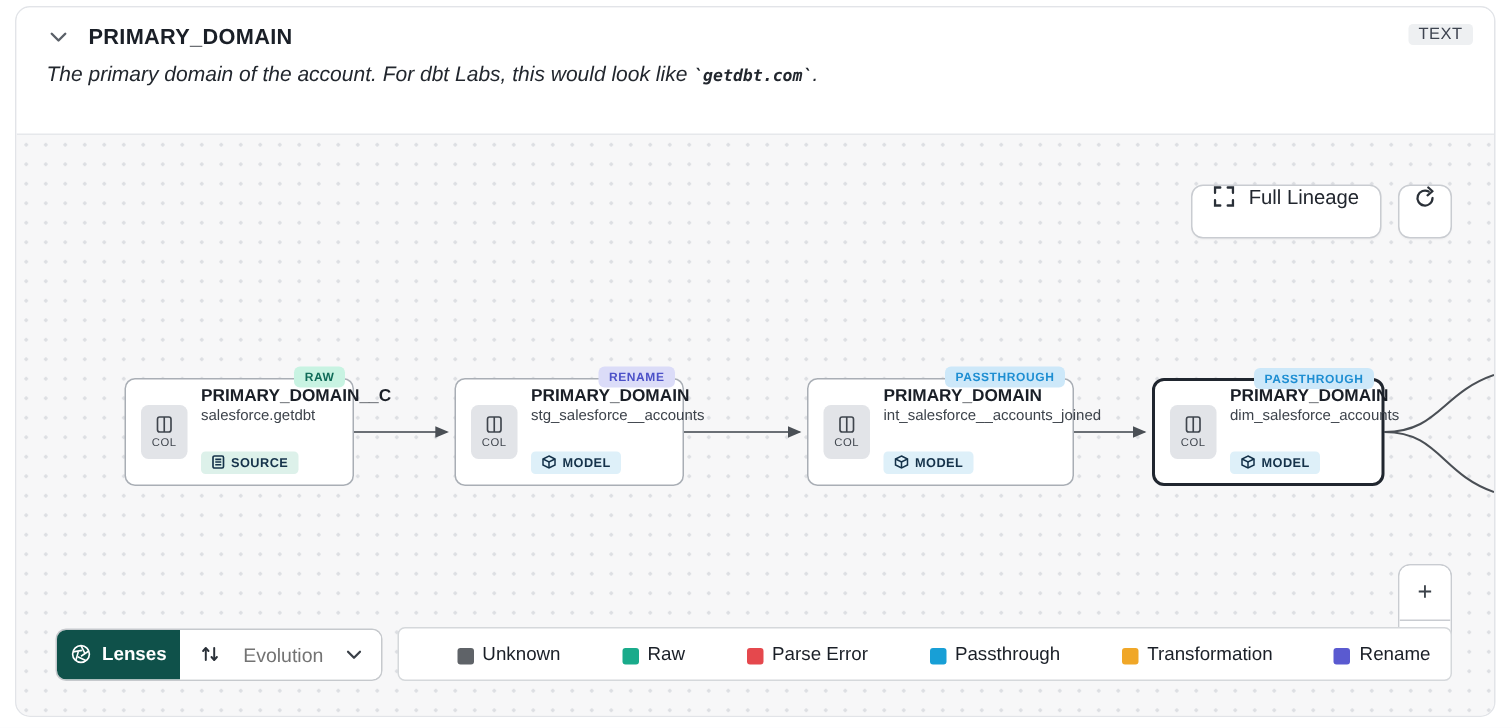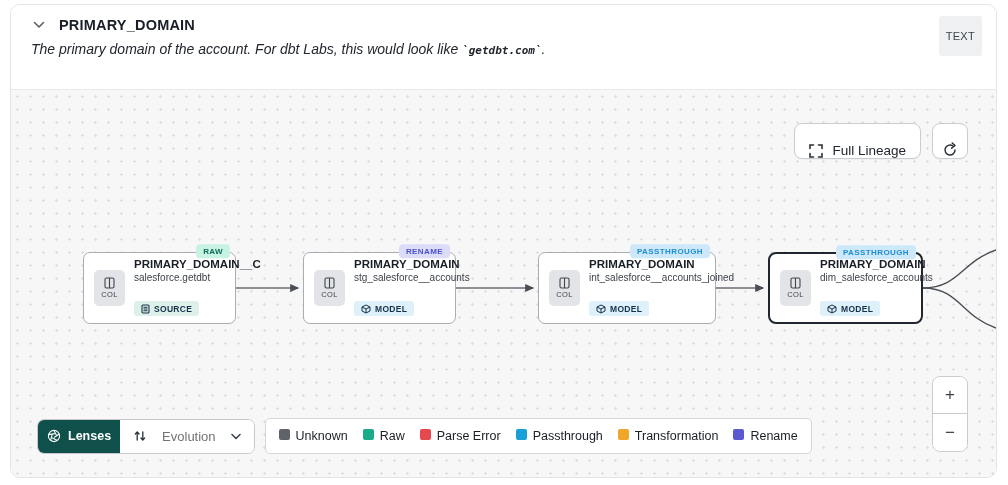--- a/index.html
+++ b/index.html
@@ -7,36 +7,36 @@
 
   .panel { position:absolute; left:10px; top:4px; width:987px; height:474px;
            border:1px solid #e2e4e8; border-radius:10px; overflow:hidden; background:#fff; }
 
   
   .hdr { position:relative; height:85px; background:#fff; border-bottom:1px solid #e6e8eb; padding:12px 20px 0 20px; }
   .hdr-row { display:flex; align-items:center; gap:12px; }
   .chev-btn { background:none; border:none; cursor:pointer; display:flex; align-items:center; color:#5a6068; padding:2px; }
   .hdr-title { font-size:14.5px; font-weight:700; color:#1a1f27; letter-spacing:.2px; }
   .type-badge { position:absolute; right:14px; top:11px; background:#eef0f2; color:#3e4450;
-                font-size:11px; padding:14px 7px; border-radius:3px; letter-spacing:.3px; }
+                font-size:11px; padding:1px 7px; border-radius:3px; letter-spacing:.3px; }
   .desc { margin-top:8px; font-size:14px; font-style:italic; color:#22272e; }
   .desc code { font-family:"DejaVu Sans Mono", monospace; font-weight:700; font-style:italic; font-size:11px; }
   .inherited { margin-top:7px; font-size:13px; font-style:italic; color:#4a5058; }
   .inherited a { color:#0e7569; text-decoration:underline; cursor:pointer; }
 
   
   .canvas { position:relative; height:388px; background:#f7f7f8;
             background-image:radial-gradient(circle, #dcdee2 1px, transparent 1.2px);
             background-size:13px 13px; }
   svg.edges { position:absolute; inset:0; width:100%; height:100%; pointer-events:none; }
 
   
   .tr-controls { position:absolute; top:33px; right:28px; display:flex; gap:11px; }
   .btn { background:#fff; border:1px solid #c9ccd1; border-radius:8px; height:36px;
-         display:flex; align-items:flex-end; justify-content:center; gap:9px; cursor:pointer;
+         display:flex; align-items:flex-start; justify-content:center; gap:9px; cursor:pointer;
          font-family:"Liberation Sans", sans-serif; font-size:13.5px; color:#21262e; box-shadow:0 1px 1px rgba(0,0,0,.03); }
   .btn-full { padding:0 14px; }
   .btn-icon { width:36px; }
 
   
   .node { position:absolute; top:162px; height:72px; background:#fff; border:1px solid #a9aeb5;
           border-radius:7px; display:flex; align-items:center; gap:9px; padding:0 10px; cursor:pointer; }
   .node.selected { border:2px solid #20262f; border-radius:8px; }
   .colbox { width:31px; height:36px; background:#e2e4e8; border-radius:5px; display:flex;
             flex-direction:column; align-items:center; justify-content:center; gap:1px; color:#3f454d; flex:0 0 auto; }
@@ -64,21 +64,21 @@
   .bottombar { position:absolute; left:26px; bottom:24px; display:flex; align-items:center; gap:10px; }
   .lens-group { display:flex; align-items:stretch; border:1px solid #c6c9cd; border-radius:7px;
                 overflow:hidden; background:#fff; height:35px; }
   .lens-btn { display:flex; align-items:center; gap:7px; background:#0f514a; color:#fff;
               font-size:12.5px; font-weight:700; padding:0 9px; border:none; cursor:pointer;
               font-family:Liberation Sans, sans-serif; }
   .lens-select { display:flex; align-items:center; gap:15px; background:#fff; padding:0 13px;
                  font-size:13px; color:#737373; cursor:pointer; border:none; font-family:"Liberation Sans", sans-serif; }
   .legend { display:flex; align-items:center; gap:15px; background:#fff; border:1px solid #d5d8db;
             border-radius:5px; height:36px; padding:0 13px; }
-  .legend-item { display:flex; align-items:flex-start; gap:6px; font-size:12.5px; color:#1a1f27; }
+  .legend-item { display:flex; align-items:flex-end; gap:6px; font-size:12.5px; color:#1a1f27;margin-left:26px; }
   .swatch { width:11px; height:11px; border-radius:2px; flex:0 0 auto; }
 </style>
 </head>
 <body>
 
 <div class="panel">
 
   <div class="hdr">
     <span class="type-badge">TEXT</span>
     <div class="hdr-row">

